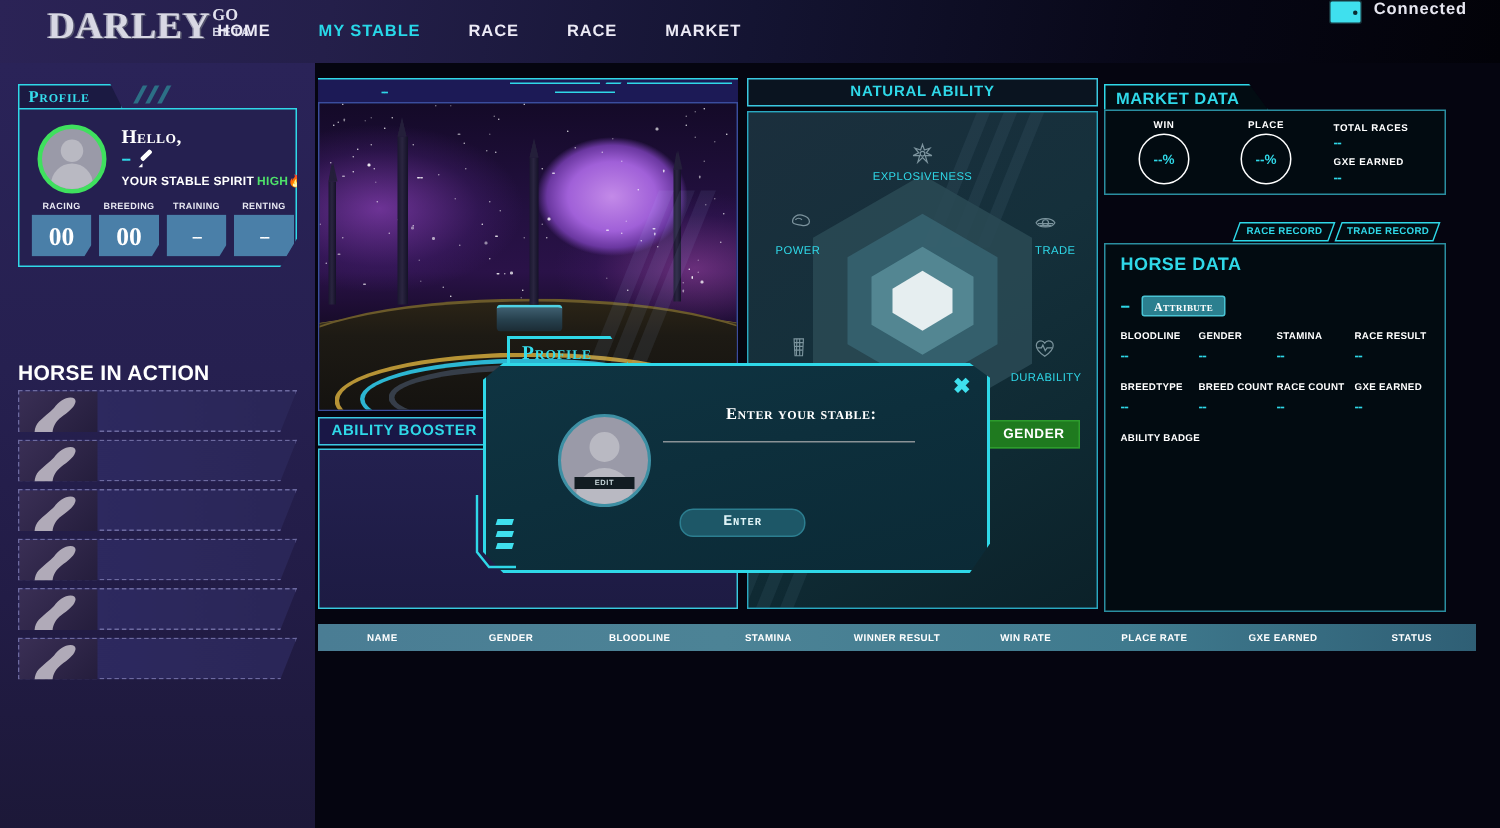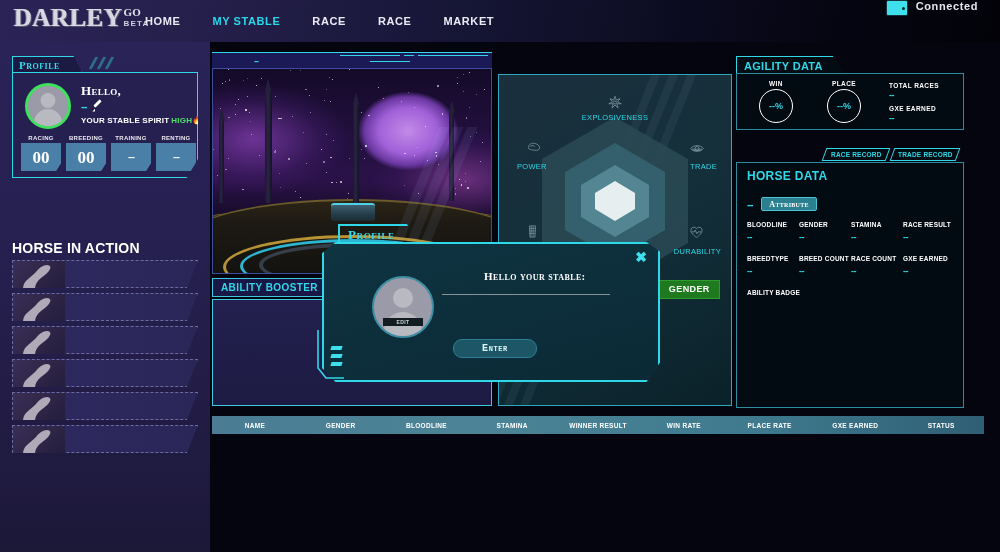--- a/index.html
+++ b/index.html
@@ -15,22 +15,22 @@
   }
 
   
   .header {
     position: absolute; left: 0; top: 0; width: 1000px; height: 42px;
     background: linear-gradient(100deg, #2b2356 0%, #241f4a 22%, #141432 50%, #070716 78%, #020208 100%);
     display: flex; align-items: center;
     z-index: 30;
   }
   .logo-wrap {
-    position: absolute; left: 14px; top: 5px;
-    display: flex; align-items: flex-end;
+    position: absolute; left: 32px; top: 5px;
+    display: flex; 
   }
   .logo-main {
     font-family: "Liberation Serif", serif;
     font-size: 25px; font-weight: bold; letter-spacing: 0.5px;
     color: #d8d8e4;
     text-shadow: 1px 1px 0 #55556e, -1px 0 0 #9a9ab0;
     line-height: 1;
   }
   .logo-side { margin-left: 1px; margin-bottom: 2px; }
   .logo-go {
@@ -695,20 +695,23 @@
   </div>
 
   <div class="ab-panel">
     <div class="ab-head">
       <span>ABILITY BOOSTER</span>
     </div>
     <div class="ab-body"></div>
   </div>
 
   <div class="na-panel">
+    <div class="na-head">
+      <span>NATURAL ABILITY</span>
+    </div>
     <div class="na-body">
       <div class="na-slash" style="left:6px;top:228px"></div>
       <div class="na-slash" style="left:22px;top:228px"></div>
       <div class="na-slash" style="left:38px;top:228px"></div>
       <div class="na-slash" style="left:140px;top:-30px"></div>
       <div class="na-slash" style="left:158px;top:-30px"></div>
       <div class="na-slash" style="left:176px;top:-30px"></div>
 
       <div class="hexwrap">
         <svg width="196" height="196" viewBox="0 0 196 196">
@@ -776,21 +779,21 @@
     <div class="points-box">
       <span>/ 0</span>
     </div>
     <div class="confirm-btn" style="margin-left:6px">
       <span>GENDER</span>
     </div>
   </div>
 
   <div class="sd-panel">
     <div class="sd-tab">
-      <span>AGILITY DATA</span>
+      <span>MARKET DATA</span>
     </div>
     <div class="sd-body">
       <div class="circ-stat" style="left:10px">
         <div class="circ-label">WIN</div>
         <div class="circ">
           <span>--%</span>
         </div>
       </div>
       <div class="circ-stat" style="left:78px">
         <div class="circ-label">PLACE</div>
@@ -888,21 +891,21 @@
     </div>
     <div class="modal-box">
       <div class="modal-close">✖</div>
       <div class="m-avatar">
         <div class="m-av-head"></div>
         <div class="m-av-body"></div>
         <div class="m-edit">
           <span>EDIT</span>
         </div>
       </div>
-      <div class="m-label">Hello your stable:</div>
+      <div class="m-label">Enter your stable:</div>
       <div class="m-input-wrap">
         <div class="m-underline"></div>
       </div>
       <div class="m-enter">
         <span>Enter</span>
       </div>
     </div>
     <div class="m-corner">
       <svg width="30" height="52" viewBox="0 0 30 52" fill="none">
         <path d="M2 2 L2 40 L10 50 L28 50" stroke="#2fd8e8" stroke-width="1.6"></path>

